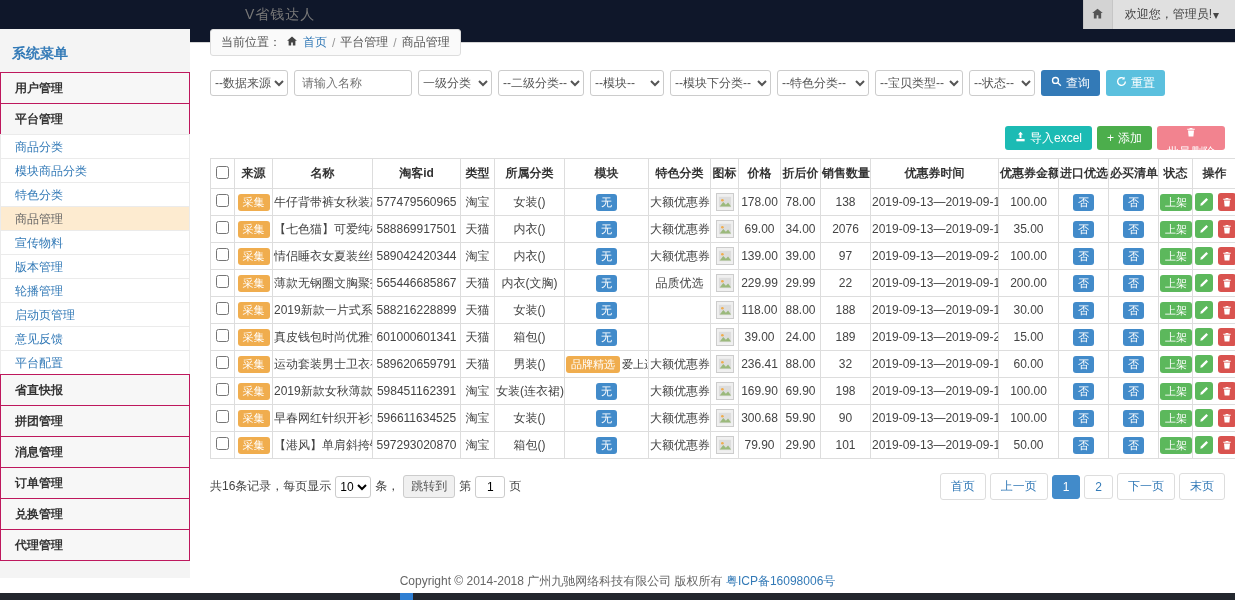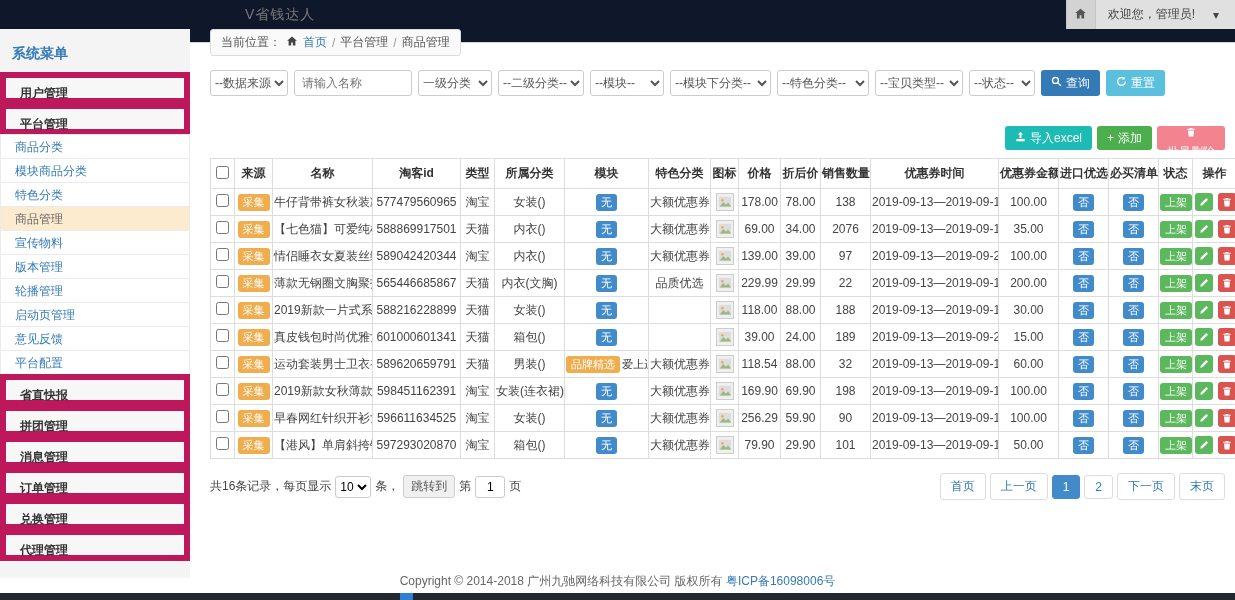--- a/index.html
+++ b/index.html
@@ -5,26 +5,26 @@
   * { box-sizing: border-box; margin: 0; padding: 0; }
   html,body { width:1235px; height:600px; }
   body { font-family: "Liberation Sans", "DejaVu Sans", sans-serif; font-size: 12px; color:#333; background:#fff; }
   #page { position:relative; width:1235px; height:600px; overflow:hidden; background:#fff; }
 
   
   .navbar { position:absolute; top:0; left:0; width:100%; height:43px; background:#0f172a; border-bottom:1px solid #d5d5d5; }
   .navbar-title { position:absolute; left:245px; top:0; line-height:29px; font-size:14px; color:#777; letter-spacing:1px; }
   .navbar-right { position:absolute; right:0; top:0; height:29px; display:flex; align-items:stretch; background:#e0e0e0; }
   .nav-home { width:30px; display:flex; align-items:center; justify-content:center; background:#d3d3d3; border-left:1px solid #c6c6c6; border-right:1px solid #c6c6c6; cursor:pointer; }
-  .nav-user { display:flex; align-items:center; gap:18px; padding:0 16px 0 12px; color:#444; cursor:pointer; }
+  .nav-user { display:flex; align-items:center; gap:1px; padding:0 16px 0 12px; color:#444; cursor:pointer; }
 
   
   .sidebar { position:absolute; left:0; top:29px; width:190px; height:549px; background:#f4f4f4; overflow:hidden; }
   .side-title { margin:16px 0 10px 12px; color:#337ab7; font-size:14px; font-weight:bold; }
-  .side-group { border:6px solid #be185d; margin-top:-1px; height:32px; line-height:31px; padding-left:14px; font-weight:bold; color:#333; background:#f7f7f7; cursor:pointer; }
+  .side-group { border:1px solid #be185d; margin-top:-1px; height:32px; line-height:31px; padding-left:14px; font-weight:bold; color:#333; background:#f7f7f7; cursor:pointer; }
   .side-item { border:1px solid #ebebeb; margin-top:-1px; height:25px; line-height:24px; padding-left:14px; color:#337ab7; background:#fff; cursor:pointer; }
   .side-item.active { background:#fdebd0; color:#666; }
 
   
   .main { position:absolute; left:210px; top:29px; width:1015px; }
   .breadcrumb { display:inline-flex; align-items:center; gap:5px; border:1px solid #ddd; background:#fafafa; border-radius:3px; padding:4px 10px; color:#555; }
   .breadcrumb .link { color:#337ab7; cursor:pointer; }
   .breadcrumb .sep { color:#999; }
 
   .filter-bar { margin-top:14px; display:flex; align-items:center; gap:6px; flex-wrap:nowrap; }
@@ -482,21 +482,21 @@
     <td>大额优惠券</td>
     <td>
       <span class="thumb">
         <svg width="14" height="14" viewBox="0 0 16 16">
                   <rect x="1" y="2" width="14" height="12" fill="#ddd"></rect>
                   <circle cx="5" cy="6" r="1.5" fill="#f0ad4e"></circle>
                   <path d="M2 13l4-5 3 3 2.5-2.5L15 13z" fill="#9bb97c"></path>
                 </svg>
       </span>
     </td>
-    <td>118.54</td>
+    <td>236.41</td>
     <td>88.00</td>
     <td>32</td>
     <td>2019-09-13—2019-09-15</td>
     <td>60.00</td>
     <td><span class="badge badge-blue">否</span></td>
     <td><span class="badge badge-blue">否</span></td>
     <td><span class="badge badge-green">上架</span></td>
     <td>
       <span class="op-btn op-edit">
         <svg width="10" height="10" viewBox="0 0 16 16">
@@ -562,21 +562,21 @@
     <td>大额优惠券</td>
     <td>
       <span class="thumb">
         <svg width="14" height="14" viewBox="0 0 16 16">
                   <rect x="1" y="2" width="14" height="12" fill="#ddd"></rect>
                   <circle cx="5" cy="6" r="1.5" fill="#f0ad4e"></circle>
                   <path d="M2 13l4-5 3 3 2.5-2.5L15 13z" fill="#9bb97c"></path>
                 </svg>
       </span>
     </td>
-    <td>256.29</td>
+    <td>300.68</td>
     <td>59.90</td>
     <td>90</td>
     <td>2019-09-13—2019-09-17</td>
     <td>100.00</td>
     <td><span class="badge badge-blue">否</span></td>
     <td><span class="badge badge-blue">否</span></td>
     <td><span class="badge badge-green">上架</span></td>
     <td>
       <span class="op-btn op-edit">
         <svg width="10" height="10" viewBox="0 0 16 16">

